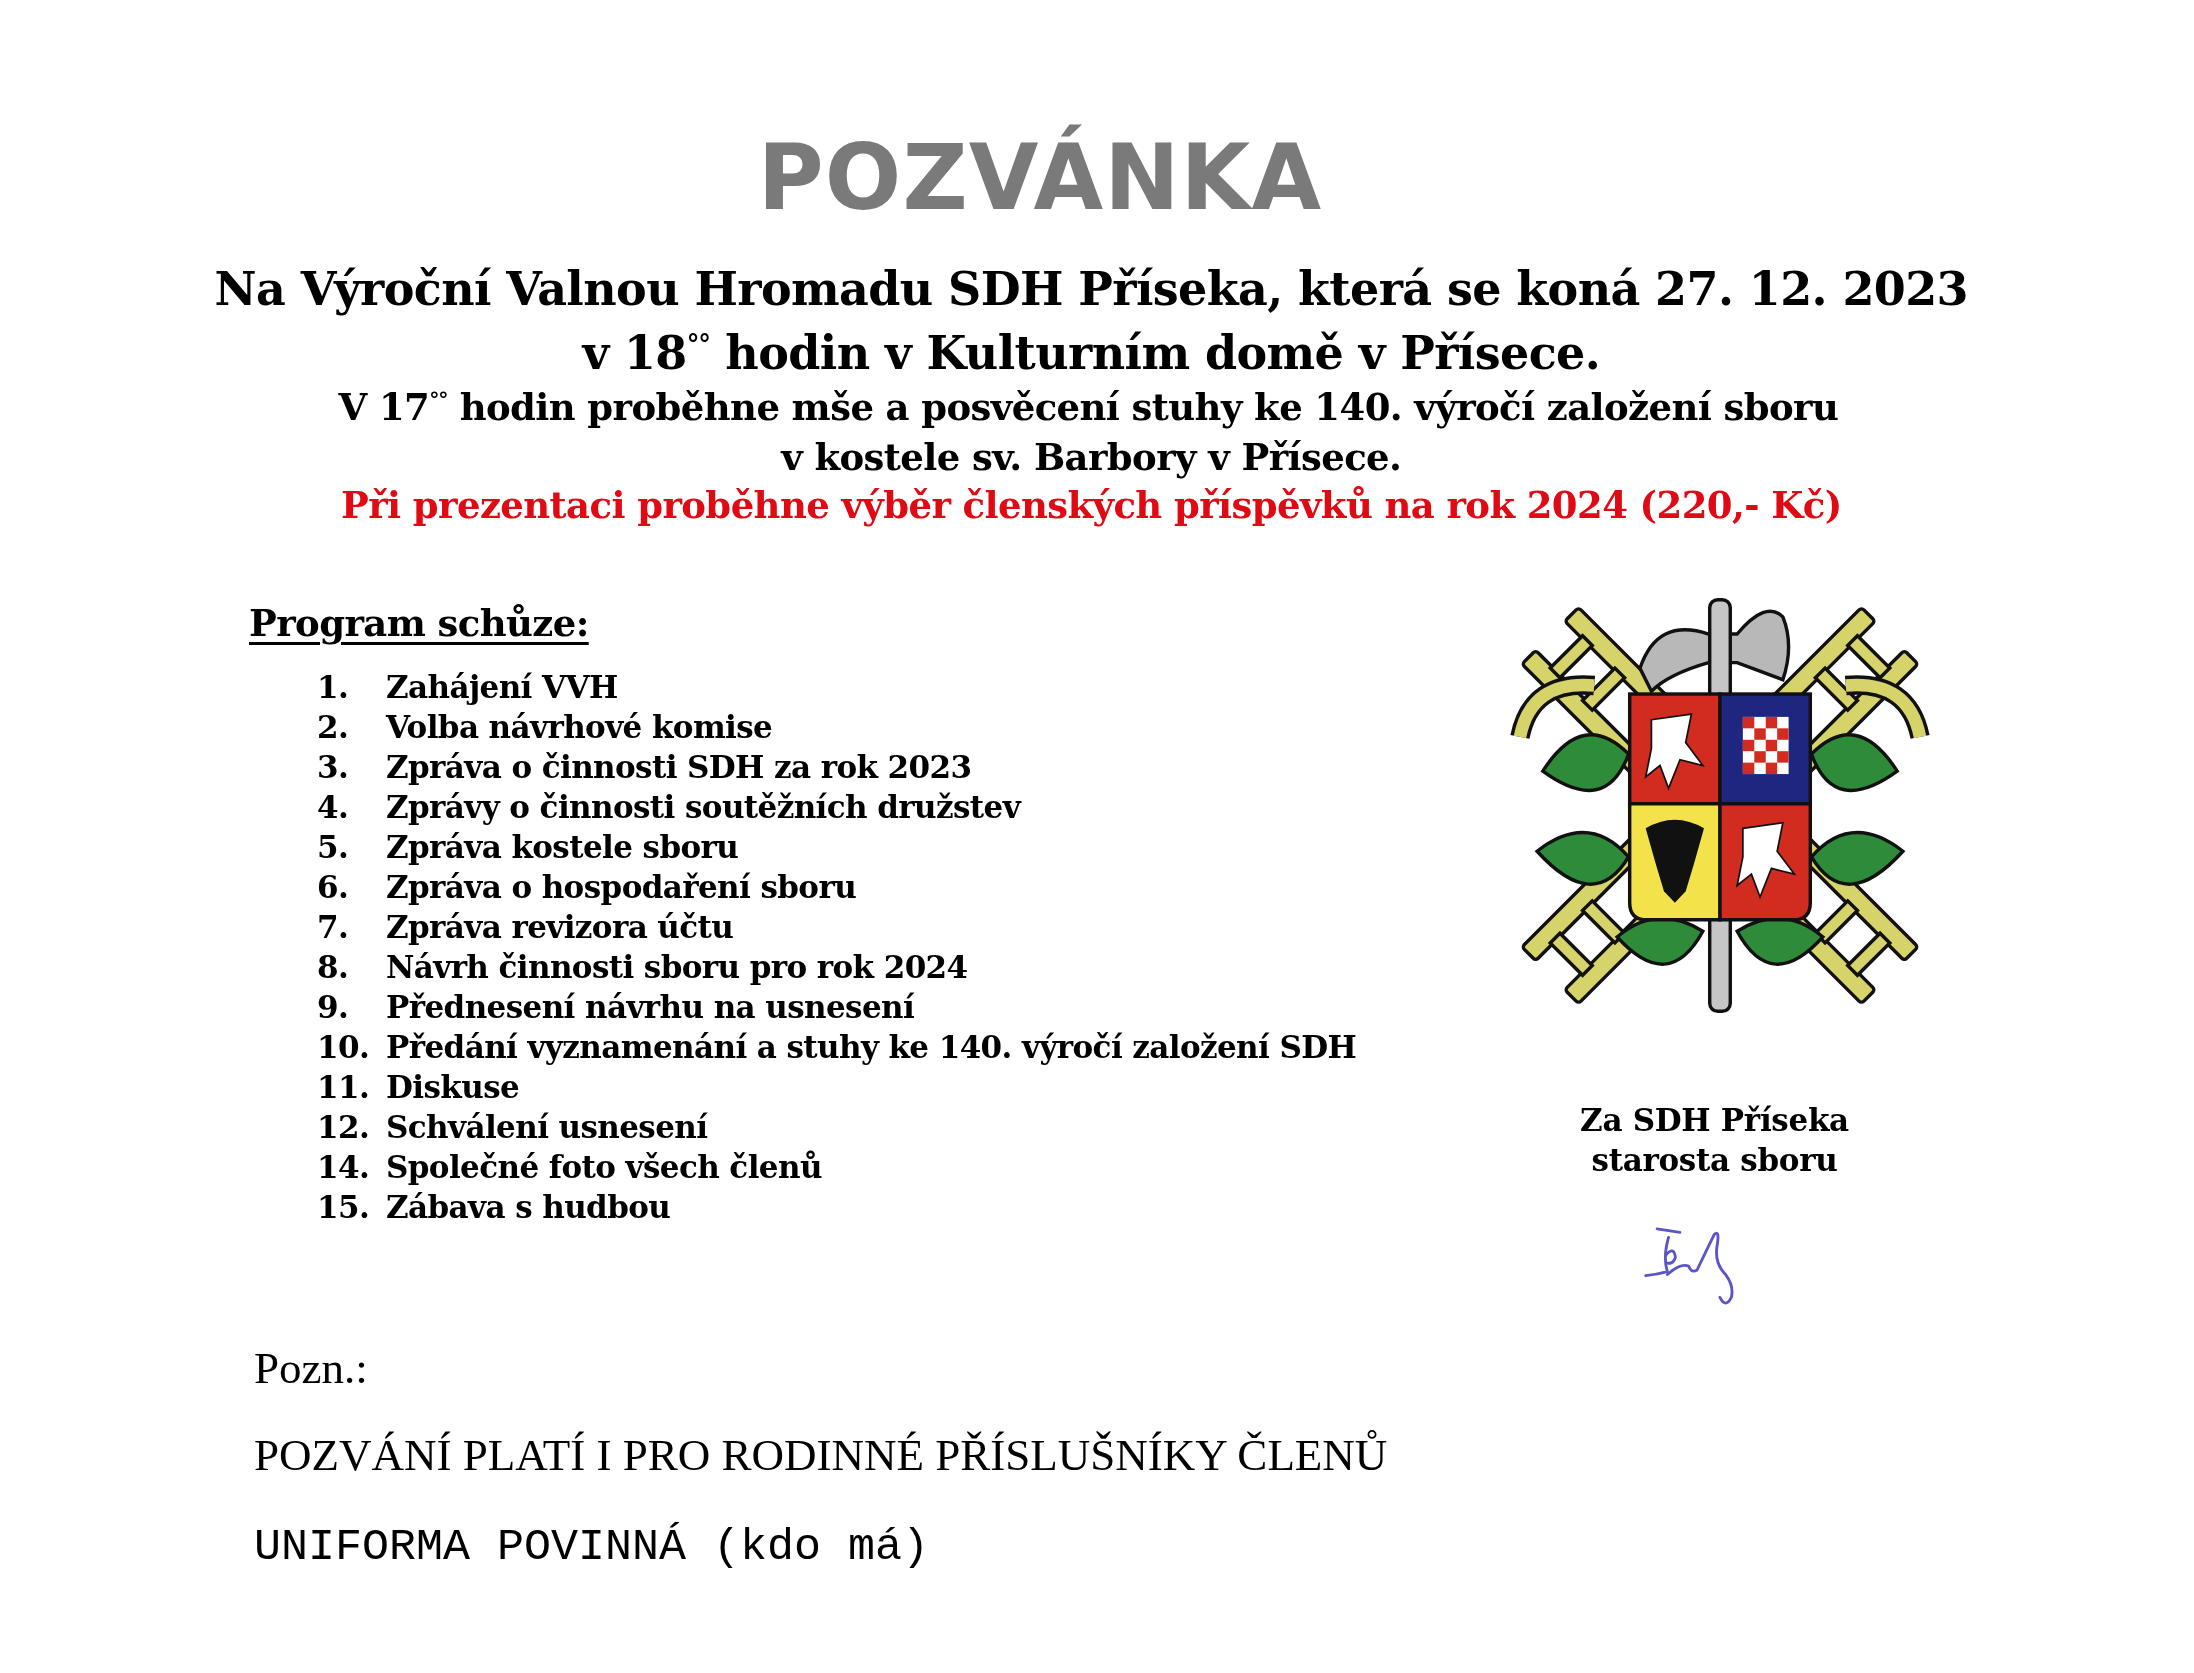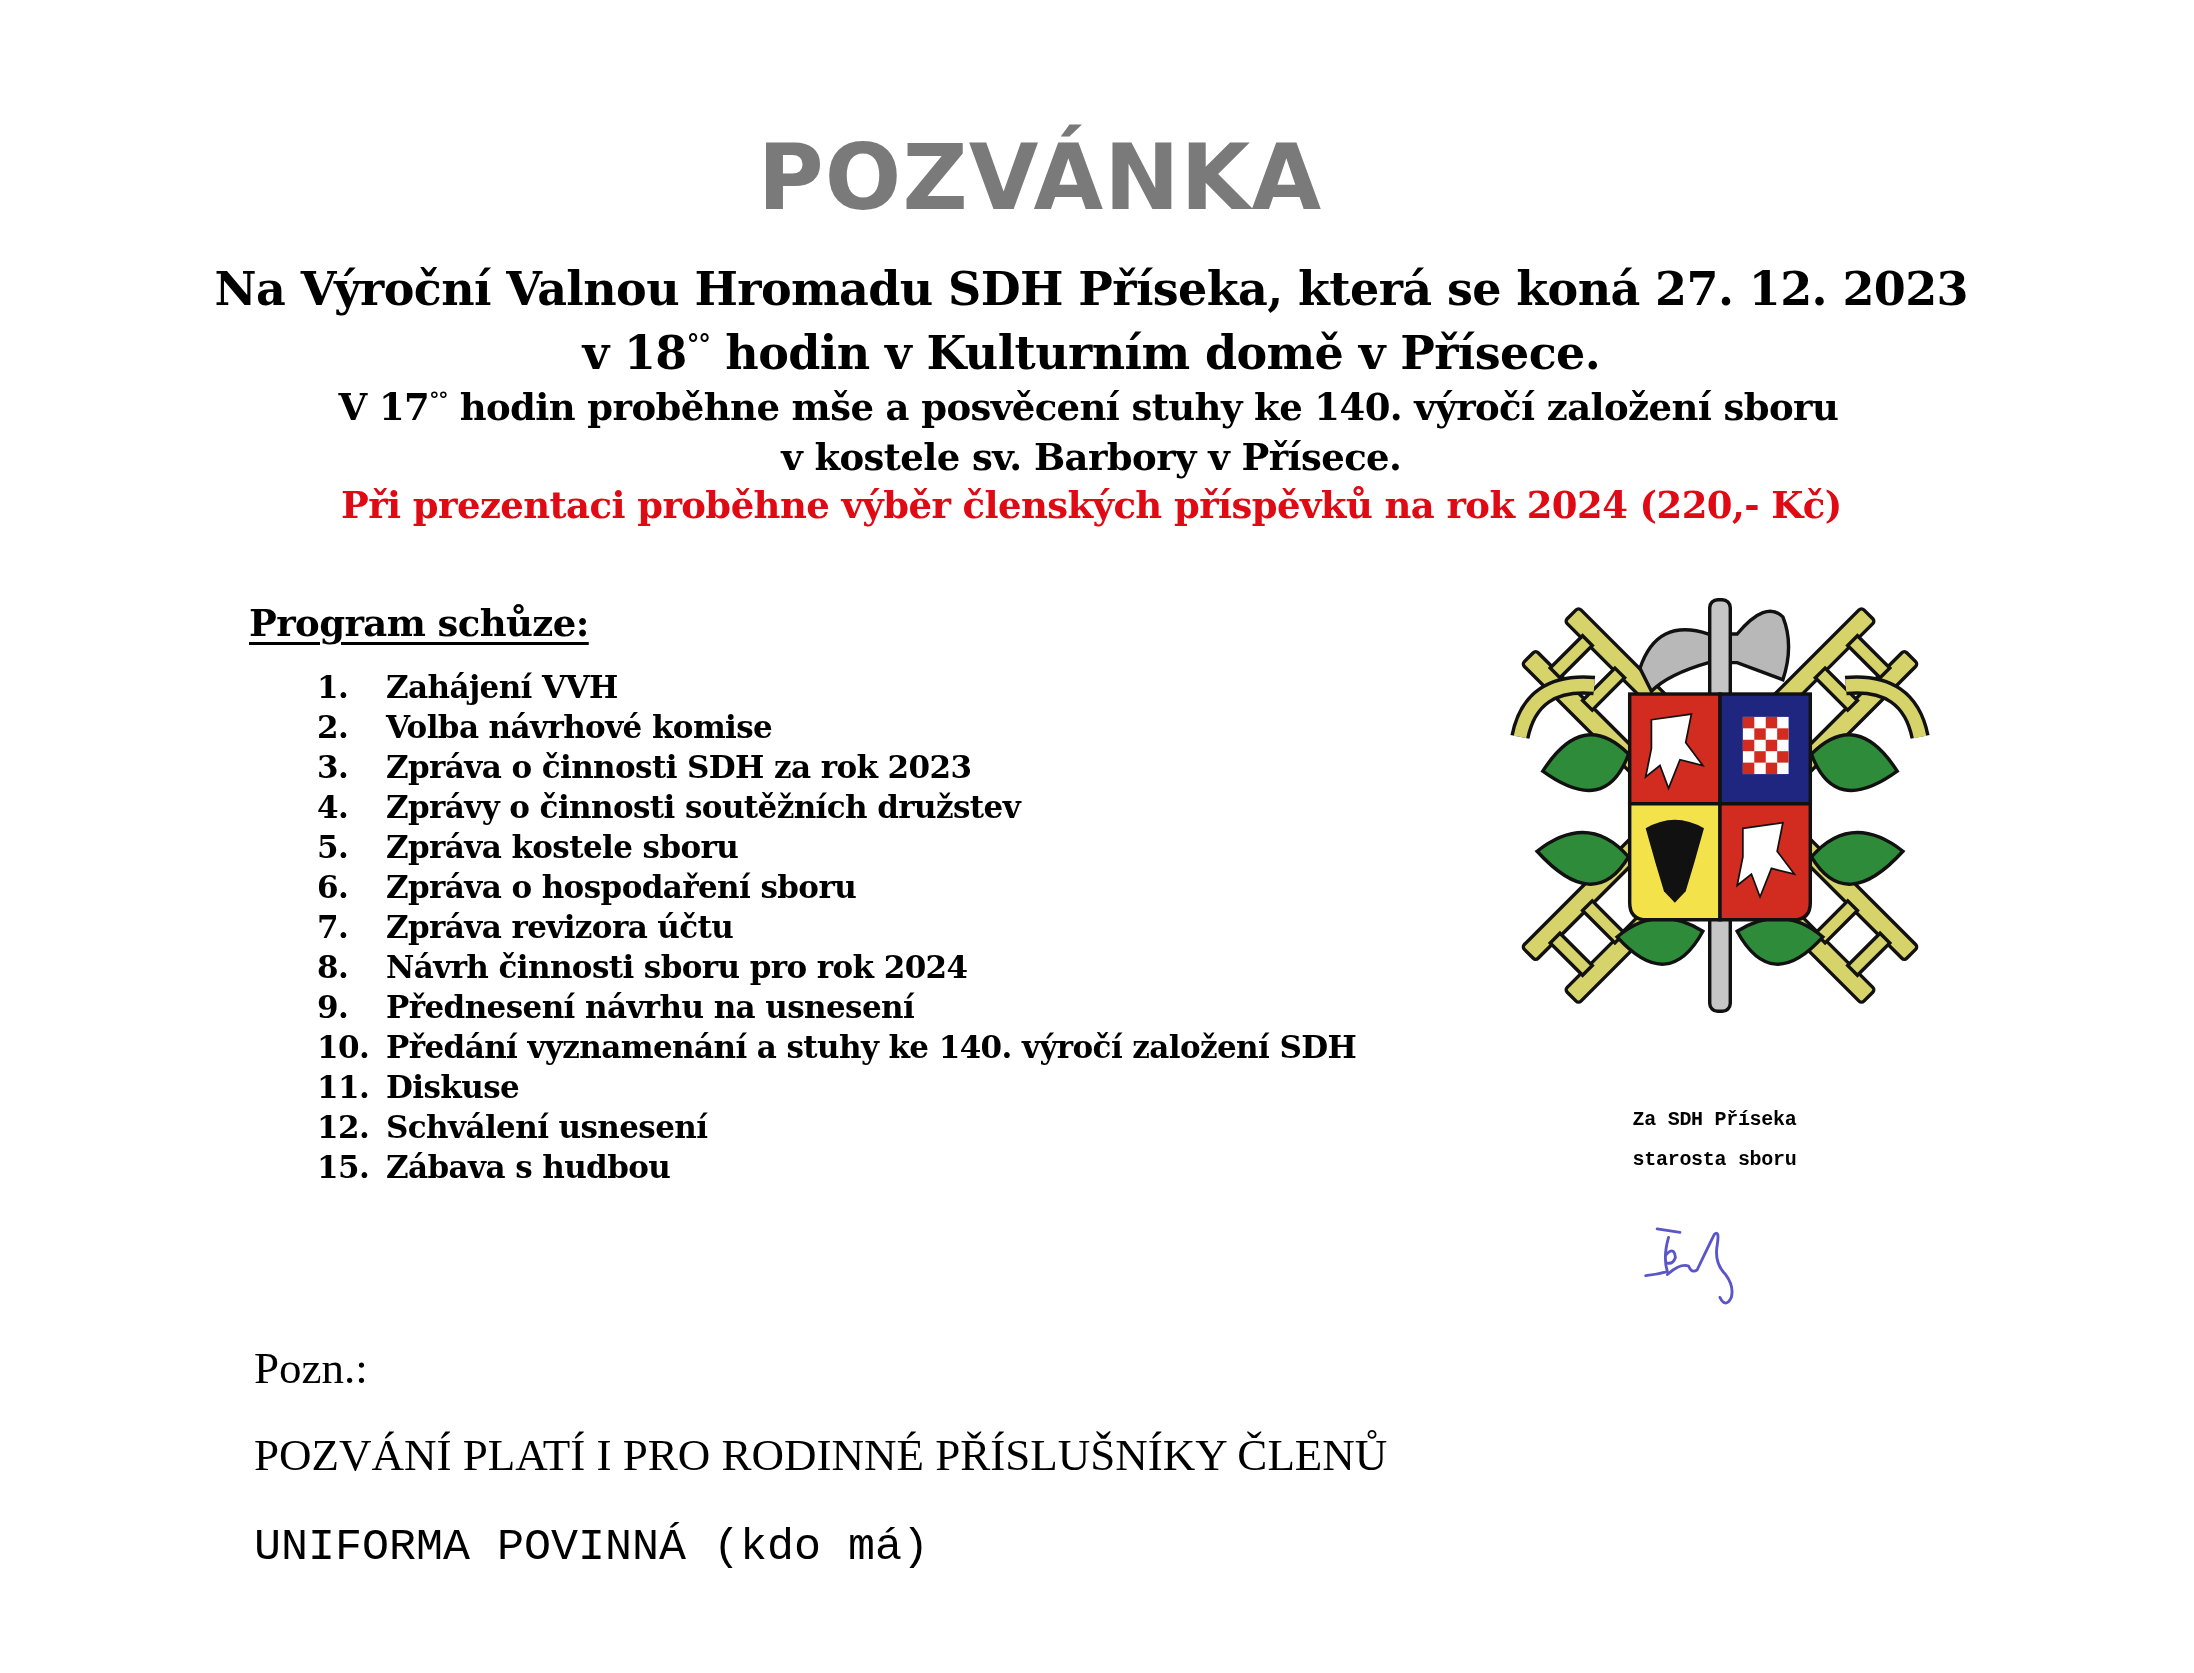--- a/index.html
+++ b/index.html
@@ -14,21 +14,21 @@
     #line3 { top: 389px; left: -8.6px; }
     #line4 { top: 439px; left: -5.7px; }
     #line5 { top: 487px; left: -5.7px; }
     .red { color: #e00a14; }
     sup.deg { font-size: 0.55em; vertical-align: 0.65em; letter-spacing: -1.1px; }
     #program-heading { left: 249px; top: 601px; font-weight: bold; font-size: 37px; text-decoration: underline; text-decoration-thickness: 2.9px; text-underline-offset: 5.7px; letter-spacing: -0.6px; white-space: nowrap; }
     #agenda { left: 317px; top: 667px; margin: 0; padding: 0; list-style: none; }
     #agenda li { height: 40px; display: flex; align-items: center; font-weight: bold; font-size: 31px; letter-spacing: -0.6px; white-space: nowrap; }
     #agenda .num { width: 69px; display: inline-block; }
     #logo { left: 1497px; top: 594px; width: 446px; height: 423px; }
-    #signature-block { left: 1486px; top: 1100px; width: 457px; text-align: center; font-weight: bold; font-size: 20px; line-height: 40px; white-space: nowrap; letter-spacing: -0.3px; font-family: Liberation Mono, monospace; }
+    #signature-block { left: 1486px; top: 1100px; width: 457px; text-align: center; font-weight: bold; font-size: 31px; line-height: 40px; white-space: nowrap; letter-spacing: -0.3px; }
     #signature { left: 1640px; top: 1223px; width: 137px; height: 86px; }
     .note { left: 254px; font-family: "Liberation Serif", serif; font-size: 45px; white-space: nowrap; line-height: 1; }
     #note-label { top: 1346px; }
     #note-1 { top: 1433px; }
     #note-2 { top: 1525px; font-family: Liberation Mono, monospace; }
   </style>
 </head>
 <body>
 
 <div id="title" class="center-line">POZVÁNKA</div>
@@ -86,20 +86,24 @@
       <span class="num">10.</span>
       <span>Předání vyznamenání a stuhy ke 140. výročí založení SDH</span>
     </li>
   <li>
       <span class="num">11.</span>
       <span>Diskuse</span>
     </li>
   <li>
       <span class="num">12.</span>
       <span>Schválení usnesení</span>
+    </li>
+  <li>
+      <span class="num">14.</span>
+      <span>Společné foto všech členů</span>
     </li>
   <li>
       <span class="num">15.</span>
       <span>Zábava s hudbou</span>
     </li>
 </ol>
 
 <div id="logo" class="abs">
   <svg width="446" height="423" viewBox="0 0 780 740" xmlns="http://www.w3.org/2000/svg">
 

